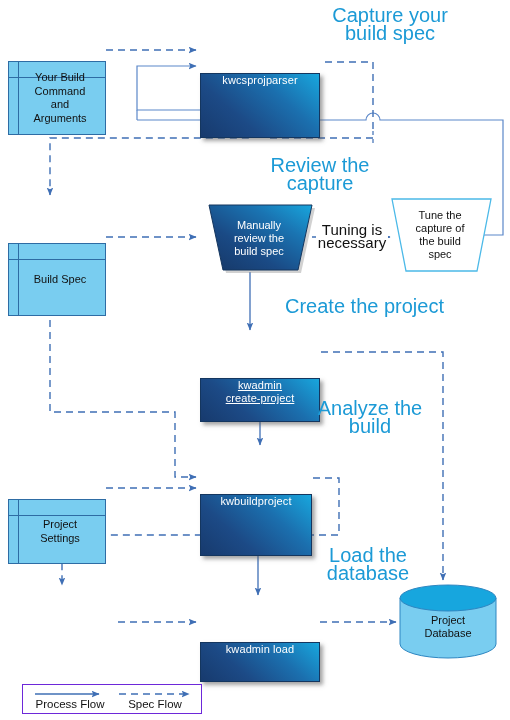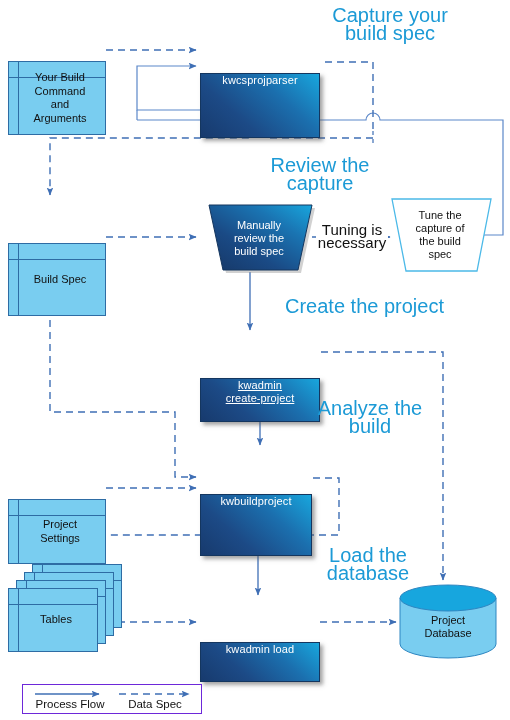--- a/index.html
+++ b/index.html
@@ -180,28 +180,20 @@
   </div>
 
   <div class="node process" style="left:200px;top:450px;width:112px;height:62px;">
     <span class="lbl">kwbuildproject</span>
   </div>
 
   <div class="node store" style="left:8px;top:455px;width:98px;height:65px;">
     <span class="lbl">Project<br>Settings</span>
   </div>
 
-  <div class="stack" style="left:8px;top:564px;width:112px;height:86px;">
-    <div class="sheet store" style="left:24px;top:0;width:88px;height:62px;position:absolute;"></div>
-    <div class="sheet store" style="left:16px;top:8px;width:88px;height:62px;position:absolute;"></div>
-    <div class="sheet store" style="left:8px;top:16px;width:88px;height:62px;position:absolute;"></div>
-    <div class="sheet store" style="left:0;top:24px;width:88px;height:62px;position:absolute;">
-      <span class="lbl">Tables</span>
-    </div>
-  </div>
 
   <div class="node process" style="left:200px;top:598px;width:120px;height:40px;">
     <span class="lbl">kwadmin load</span>
   </div>
 
   <div class="cyl" style="left:398px;top:584px;width:100px;height:76px;">
     <svg width="100" height="76" viewBox="0 0 100 76" xmlns="http://www.w3.org/2000/svg">
       <path d="M2,14 L2,60 A48,14 0 0 0 98,60 L98,14 Z" fill="#79cdf0" stroke="#2e86c1" stroke-width="1"></path>
       <ellipse cx="50" cy="14" rx="48" ry="13" fill="#17a6de" stroke="#2e86c1" stroke-width="1"></ellipse>
     </svg>
@@ -232,16 +224,16 @@
     <svg width="180" height="30" viewBox="0 0 180 30" xmlns="http://www.w3.org/2000/svg" style="position:absolute;left:0;top:0;">
       <defs>
         <marker id="lah" markerWidth="9" markerHeight="9" refX="7.4" refY="3.3" orient="auto" markerUnits="userSpaceOnUse">
           <path d="M0,0 L8,3.3 L0,6.6 L1.6,3.3 Z" fill="#3f6fb5"></path>
         </marker>
       </defs>
       <path d="M12,9 L76,9" stroke="#3f6fb5" stroke-width="1.6" fill="none" marker-end="url(#lah)"></path>
       <path d="M96,9 L166,9" stroke="#3f6fb5" stroke-width="1.6" fill="none" stroke-dasharray="7 5" marker-end="url(#lah)"></path>
     </svg>
     <div class="ltext" style="left:4px;top:13px;width:86px;">Process Flow</div>
-    <div class="ltext" style="left:92px;top:13px;width:80px;">Data Spec</div>
+    <div class="ltext" style="left:92px;top:13px;width:80px;">Spec Flow</div>
   </div>
 
 </div>
 
 </body></html>

